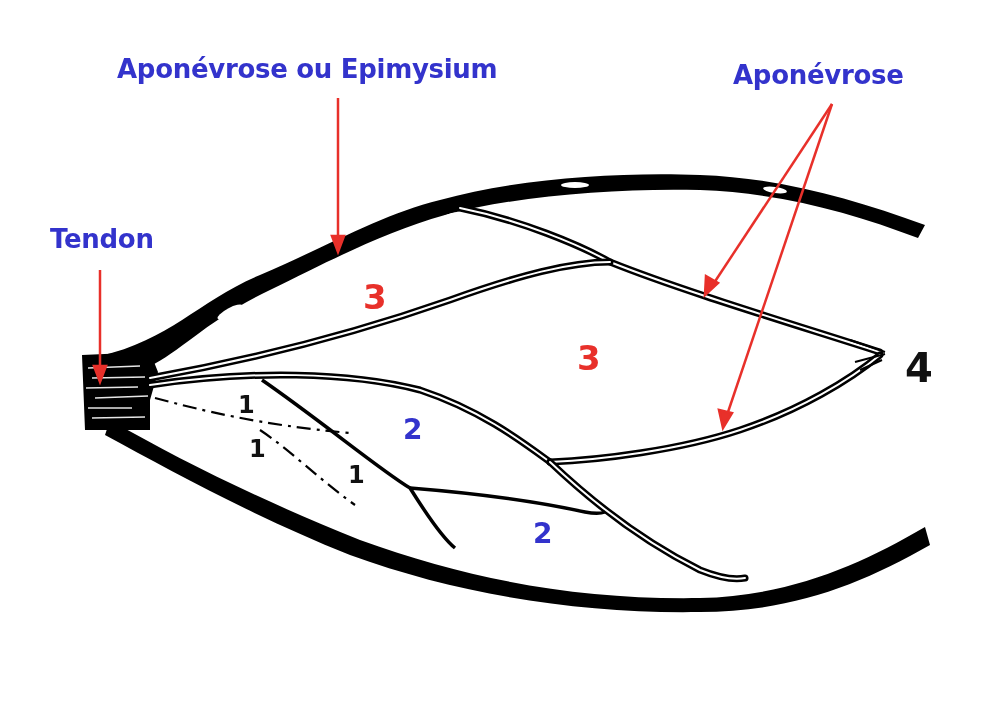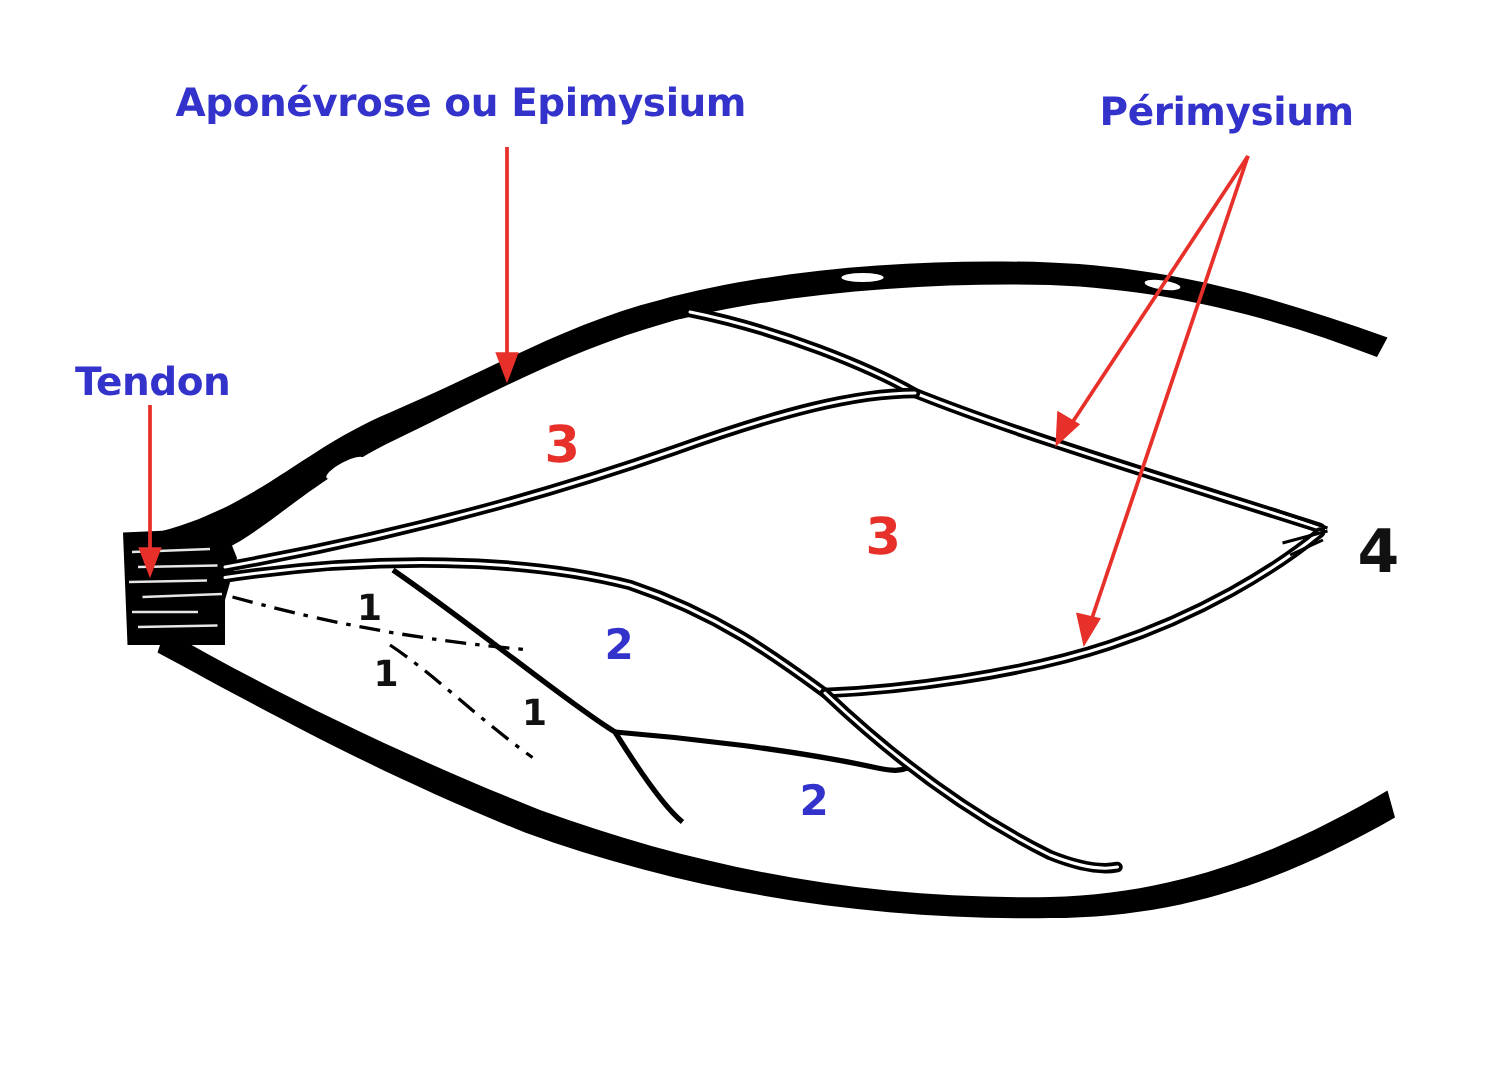--- a/index.html
+++ b/index.html
@@ -97,22 +97,22 @@
       <polygon points="706,276 705,295 718,283"></polygon>
     </g>
     <g>
       <line x1="832" y1="104" x2="726" y2="418"></line>
       <polygon points="719,410 723,428 732,413"></polygon>
     </g>
   </g>
 </svg>
 
 <div class="label title-label" style="left:117px;top:56px;">Aponévrose ou Epimysium</div>
-<div class="label title-label" style="left:733px;top:62px;">Périmysium</div>
-<div class="label title-label" style="left:50px;top:242px;">Tendon</div>
+<div class="label title-label" style="left:733px;top:62px;">Aponévrose</div>
+<div class="label title-label" style="left:50px;top:226px;">Tendon</div>
 
 <div class="label num num-red" style="left:363px;top:280px;">3</div>
 <div class="label num num-red" style="left:577px;top:341px;">3</div>
 <div class="label num num-big" style="left:905px;top:348px;">4</div>
 
 <div class="label num num-blue" style="left:403px;top:416px;">2</div>
 <div class="label num num-blue" style="left:533px;top:520px;">2</div>
 
 <div class="label num num-black" style="left:238px;top:393px;font-size:24px;">1</div>
 <div class="label num num-black" style="left:249px;top:437px;font-size:24px;">1</div>

